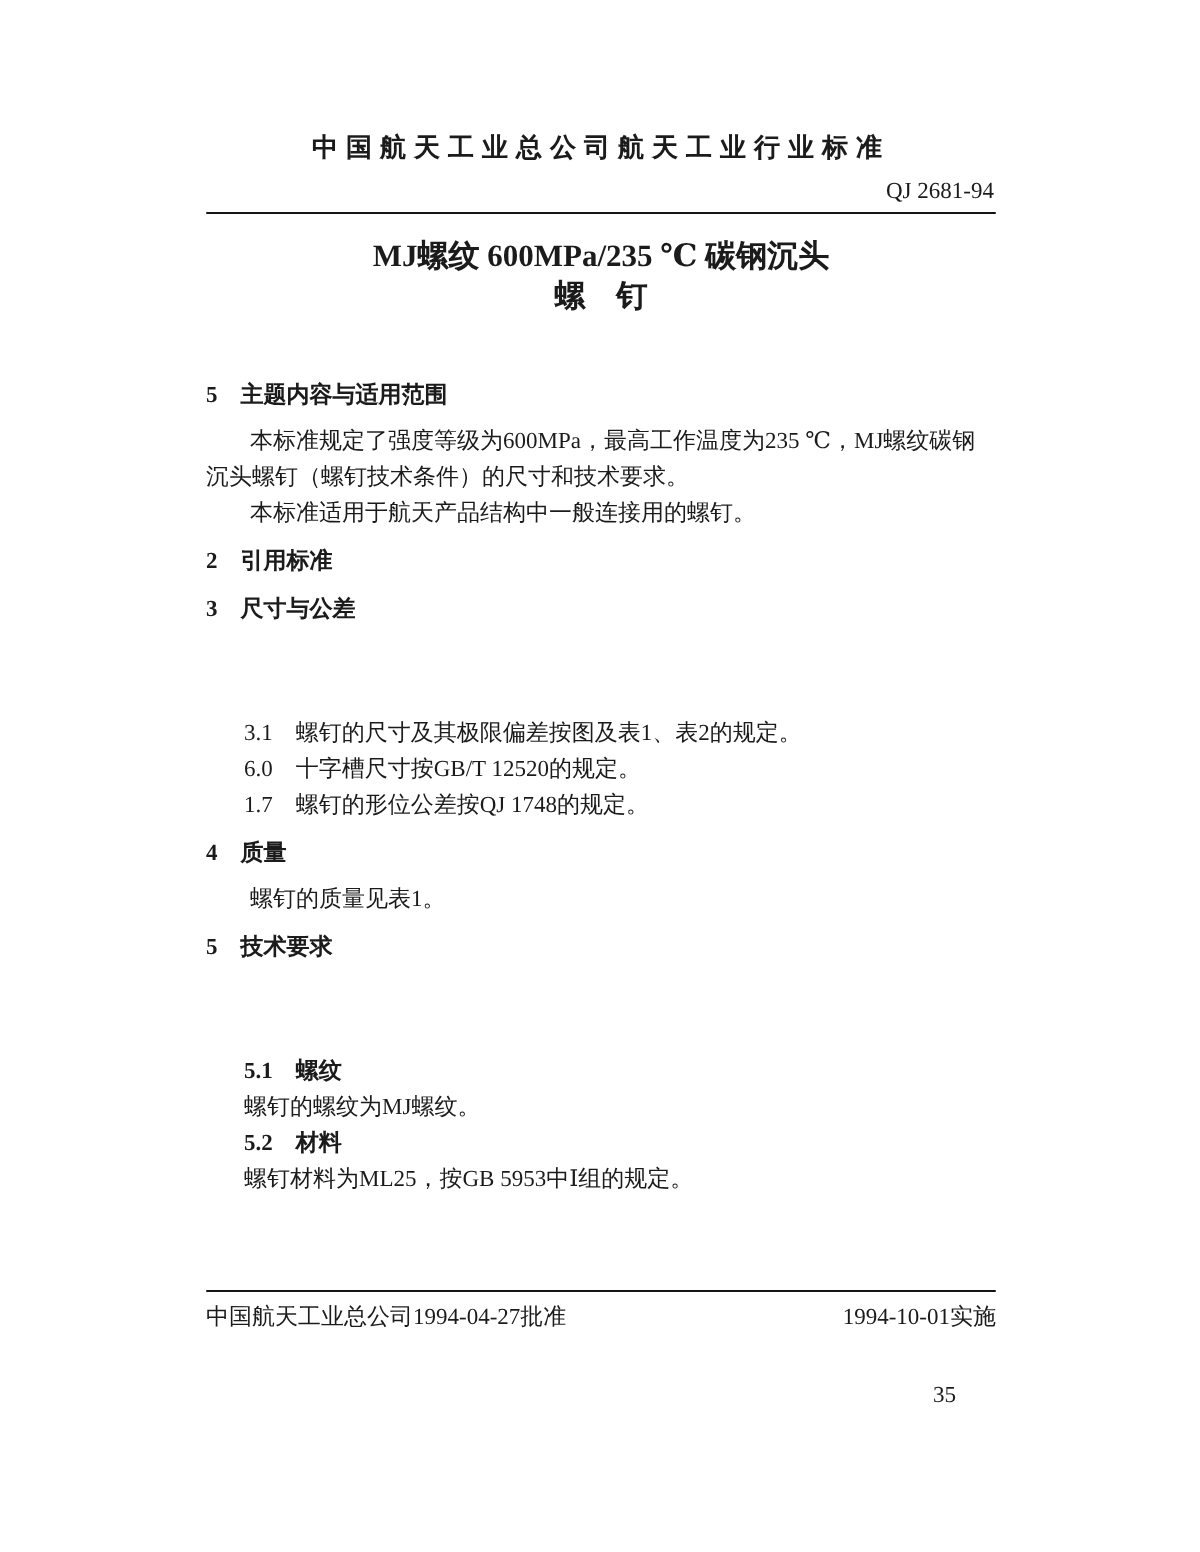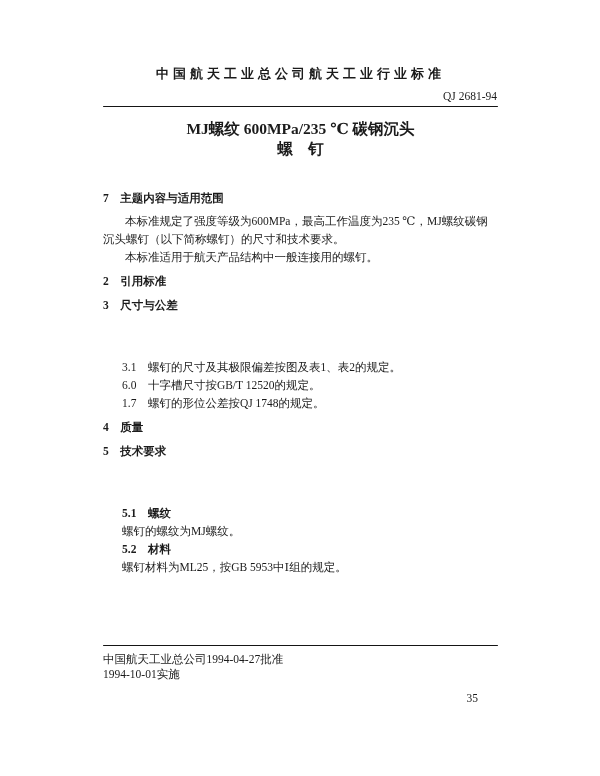--- a/index.html
+++ b/index.html
@@ -84,21 +84,20 @@
   }
   .footer-rule {
     border: none;
     border-top: 1.5px solid #151515;
     margin: 0 0 6px 0;
   }
   .footer-row {
     display: flex;
     justify-content: space-between;
     white-space: pre-wrap;
-    flex-direction: column;
   }
   .page-number {
     position: absolute;
     right: 122px;
     top: 692px;
     font-size: 11.5px;
   }
 </style>
 </head>
 <body>
@@ -112,34 +111,35 @@
 
     <hr class="header-rule">
 
     <div class="title-block">
       <div>MJ螺纹 600MPa/235 ℃ 碳钢沉头</div>
       <div>螺　钉</div>
     </div>
 
     <div class="body-text">
 
-      <div class="sec-heading first">7　主题内容与适用范围</div>
-      <p class="para">本标准规定了强度等级为600MPa，最高工作温度为235 ℃，MJ螺纹碳钢沉头螺钉（以下简称螺钉）的尺寸和技术要求。</p>
+      <div class="sec-heading first">5　主题内容与适用范围</div>
+      <p class="para">本标准规定了强度等级为600MPa，最高工作温度为235 ℃，MJ螺纹碳钢沉头螺钉（螺钉技术条件）的尺寸和技术要求。</p>
       <p class="para">本标准适用于航天产品结构中一般连接用的螺钉。</p>
 
       <div class="sec-heading">2　引用标准</div>
 
       <div class="sec-heading">3　尺寸与公差</div>
       <div class="clause-group">
         <div class="clause">3.1　螺钉的尺寸及其极限偏差按图及表1、表2的规定。</div>
         <div class="clause">6.0　十字槽尺寸按GB/T 12520的规定。</div>
         <div class="clause">1.7　螺钉的形位公差按QJ 1748的规定。</div>
       </div>
 
       <div class="sec-heading">4　质量</div>
+      <p class="para">螺钉的质量见表1。</p>
 
       <div class="sec-heading">5　技术要求</div>
       <div class="clause-group">
         <div class="clause sub-heading">5.1　螺纹</div>
         <div class="clause">螺钉的螺纹为MJ螺纹。</div>
         <div class="clause sub-heading">5.2　材料</div>
         <div class="clause">螺钉材料为ML25，按GB 5953中Ⅰ组的规定。</div>
       </div>
 
     </div>

